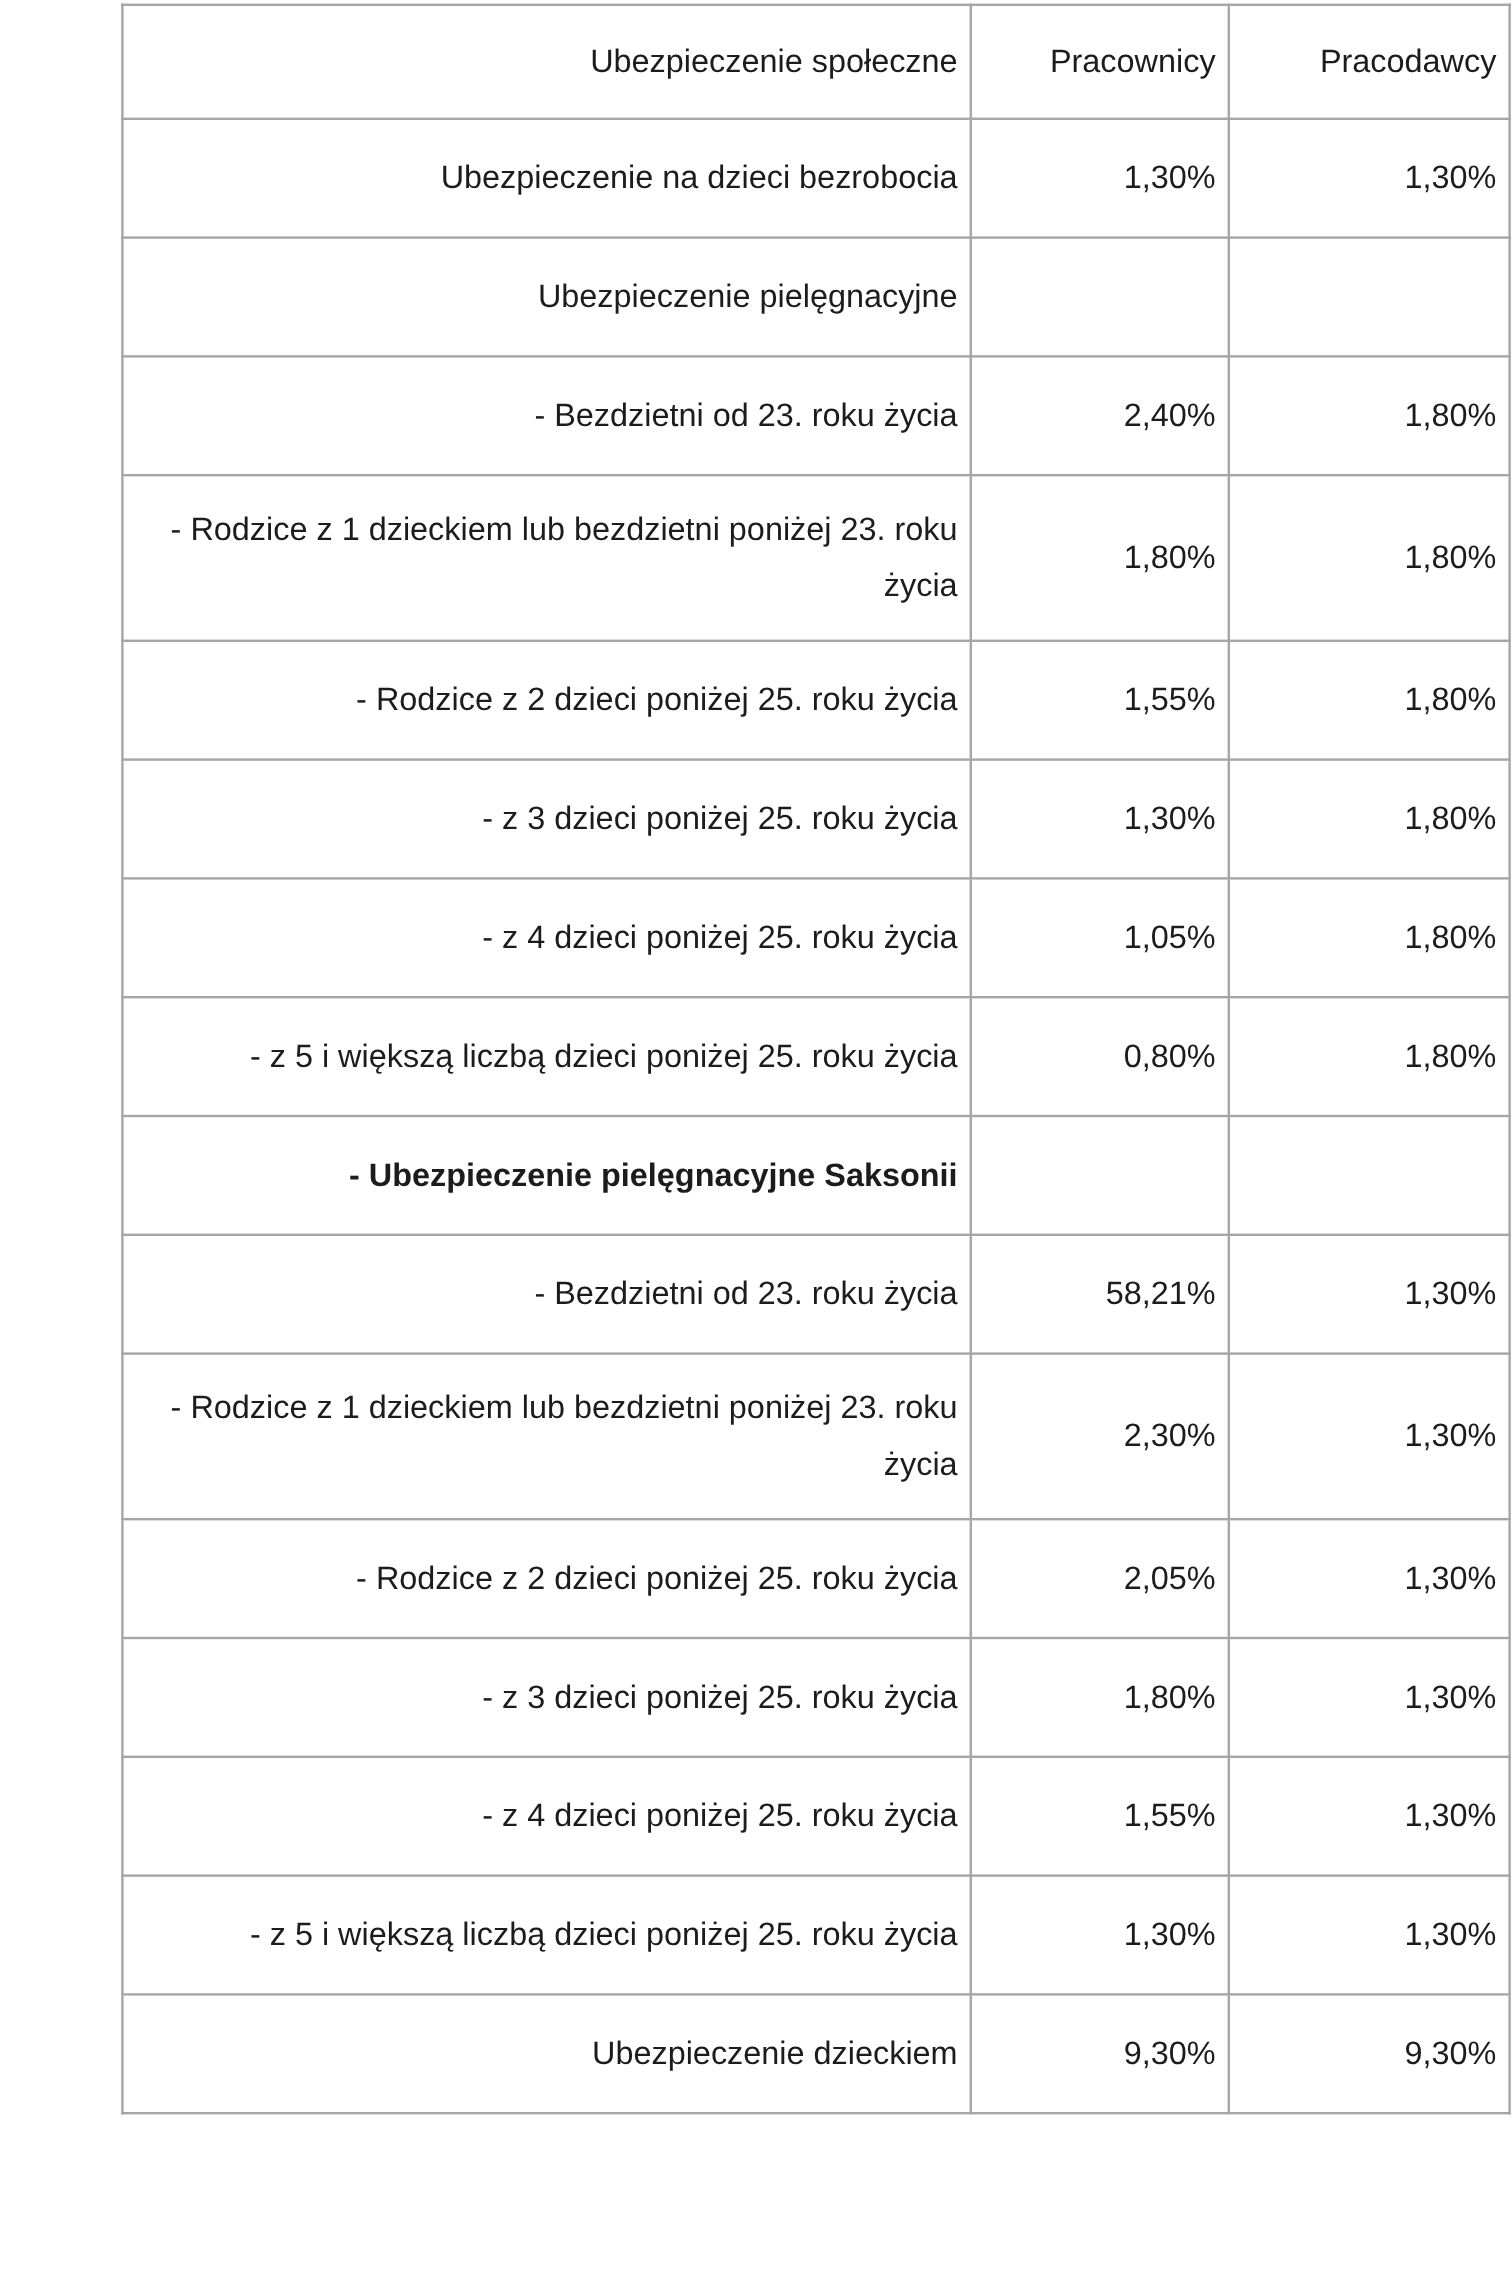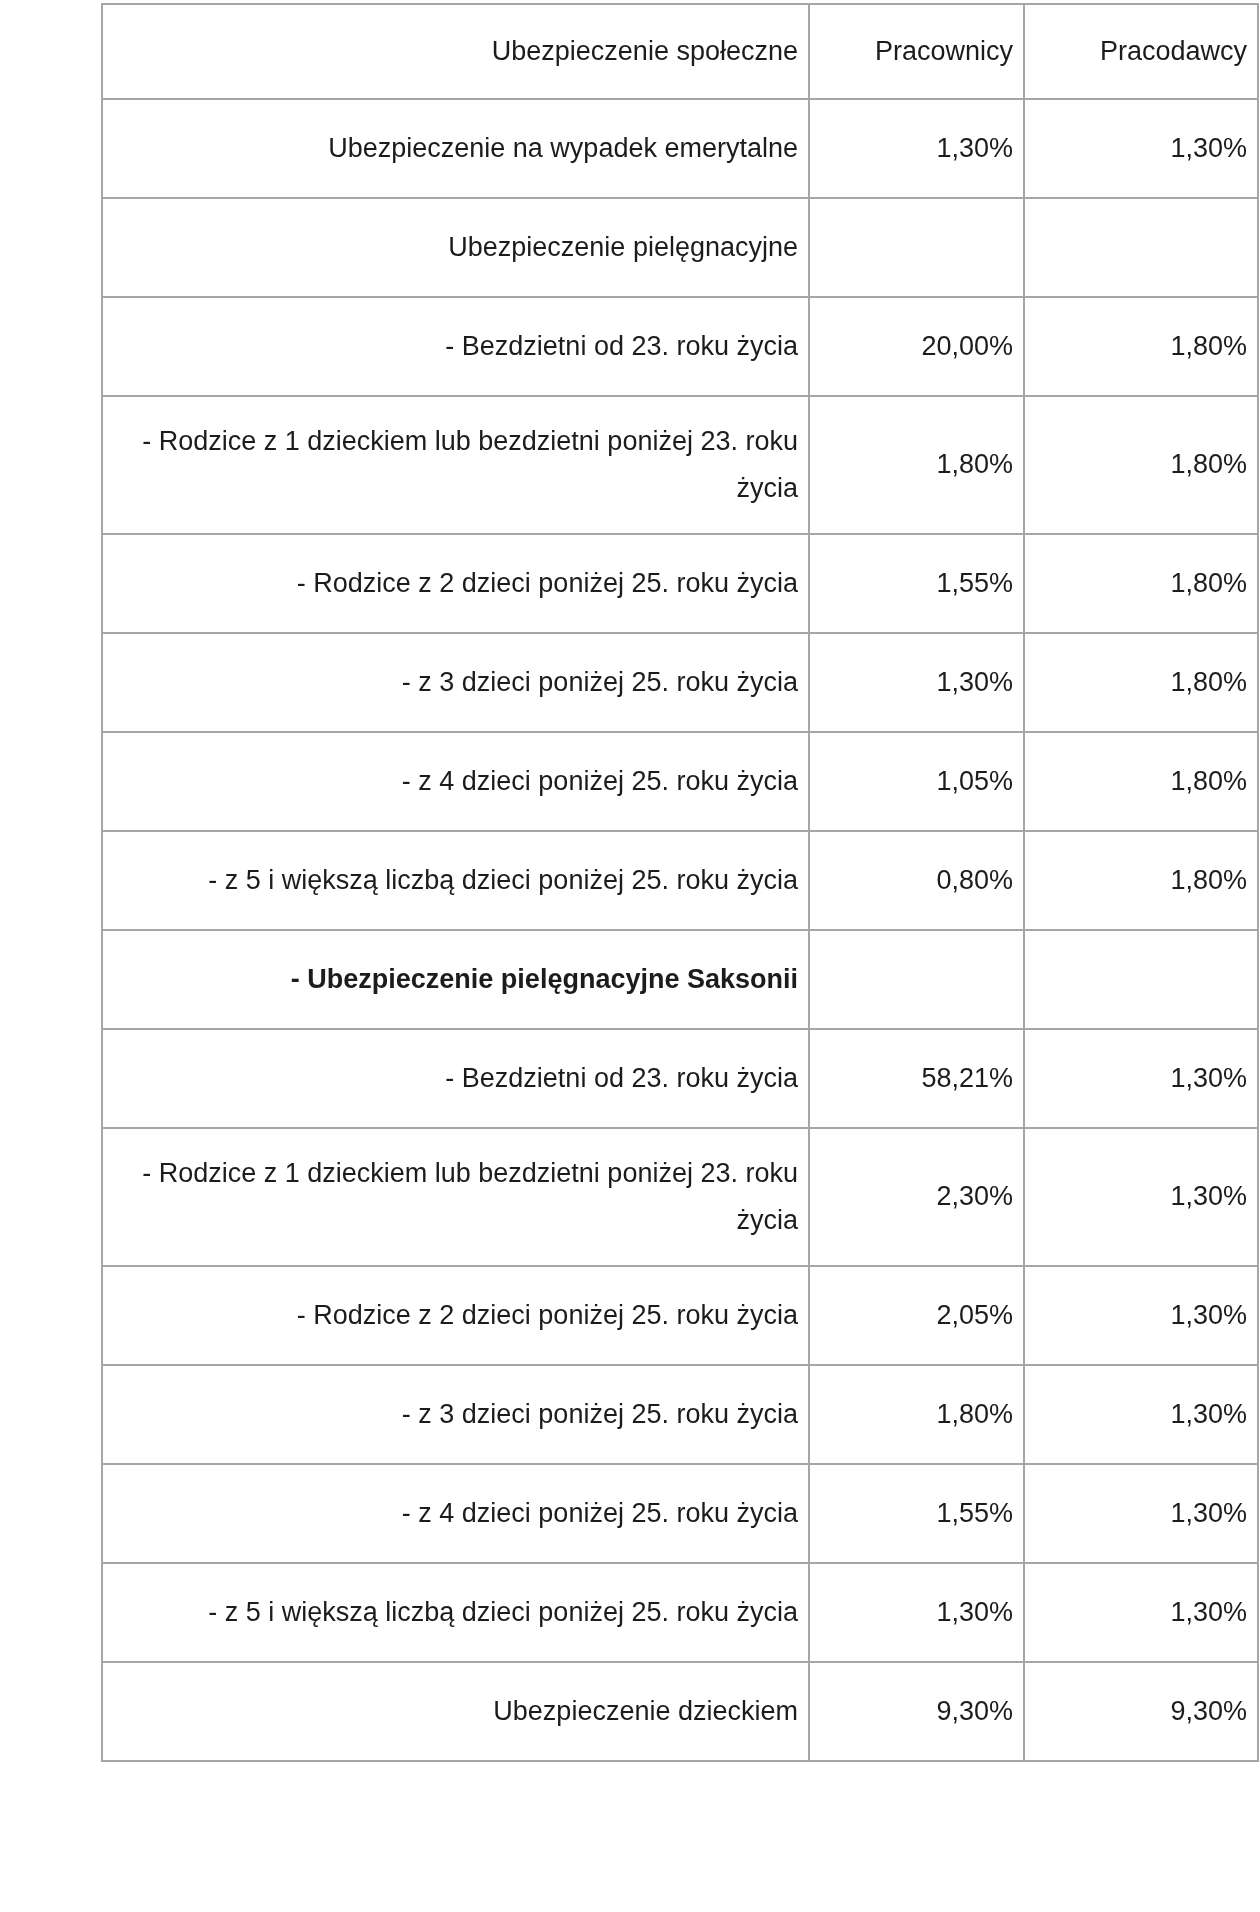--- a/index.html
+++ b/index.html
@@ -53,35 +53,35 @@
     </colgroup>
     <thead>
       <tr>
         <th>Ubezpieczenie społeczne</th>
         <th>Pracownicy</th>
         <th>Pracodawcy</th>
       </tr>
     </thead>
     <tbody id="table-body">
   <tr>
-    <td>Ubezpieczenie na wypadek emerytalne</td>
+    <td>Ubezpieczenie na dzieci bezrobocia</td>
     <td>1,30%</td>
     <td>1,30%</td>
   </tr>
 
 
   <tr>
     <td>Ubezpieczenie pielęgnacyjne</td>
     <td></td>
     <td></td>
   </tr>
 
   <tr>
     <td>- Bezdzietni od 23. roku życia</td>
-    <td>20,00%</td>
+    <td>2,40%</td>
     <td>1,80%</td>
   </tr>
 
   <tr class="tall">
     <td>- Rodzice z 1 dzieckiem lub bezdzietni poniżej 23. roku życia</td>
     <td>1,80%</td>
     <td>1,80%</td>
   </tr>
 
   <tr>

